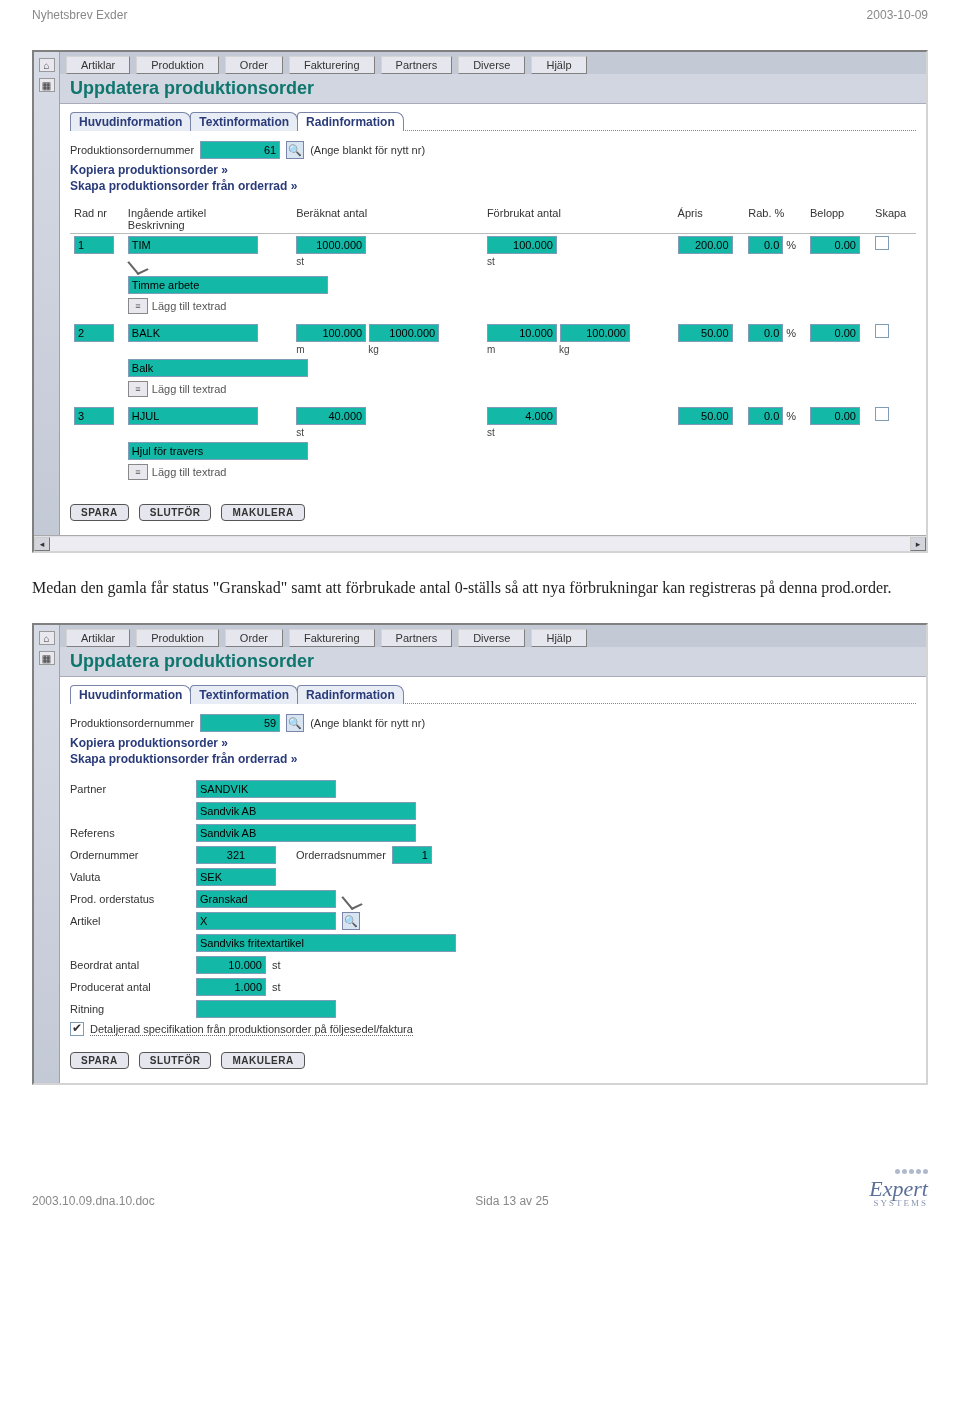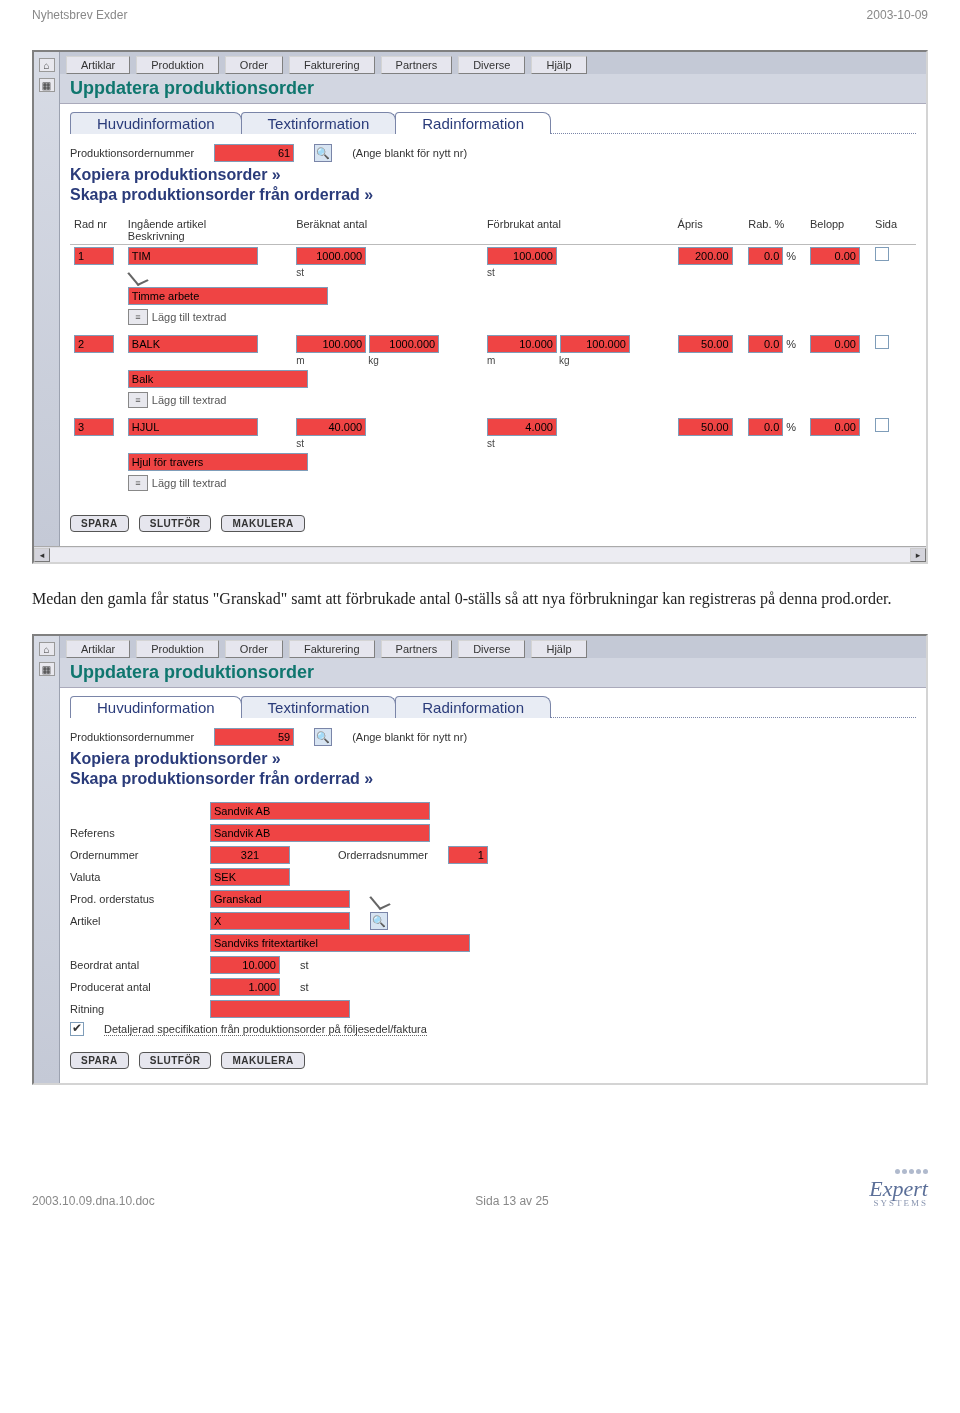--- a/index.html
+++ b/index.html
@@ -62,50 +62,50 @@
     color: #0f766e;
     padding: 4px 10px;
     border-bottom: 1px solid #aab;
     font-family: Tahoma, Arial, sans-serif;
   }
   .content { background: #fff; padding: 8px 10px 14px 10px; font-size: 11px; color: #333; }
   .tabs { display: flex; gap: 0; }
   .tab {
     border: 1px solid #7a85a8;
     border-bottom: none;
-    padding: 2px 26px;
-    font-size: 15px;
-    font-weight: normal;
+    padding: 2px 8px;
+    font-size: 12px;
+    font-weight: bold;
     color: #2a3b7a;
     background: #e8ecf4;
     border-top-left-radius: 4px;
     border-top-right-radius: 8px;
     margin-right: -1px;
   }
   .tab.active { background: #fff; }
   .tab-underline { border-bottom: 1px dotted #7a85a8; margin-top: -1px; margin-bottom: 10px; }
-  .form-row { display: flex; align-items: center; gap: 20px; margin: 4px 0; font-size: 11px; }
+  .form-row { display: flex; align-items: center; gap: 6px; margin: 4px 0; font-size: 11px; }
   .form-row label { min-width: 120px; color: #333; }
   input.txt, input.num {
     border: 1px solid #7f9db9;
-    background: #ef4444;
+    background: #14b8a6;
     font-size: 11px;
     padding: 1px 3px;
     height: 18px;
   }
   input.num { text-align: right; }
   .lookup {
     width: 18px; height: 18px;
     border: 1px solid #7a85a8;
     background: #d7e4f2;
     display: inline-flex; align-items: center; justify-content: center;
     font-size: 11px;
     color: #2a4a8a;
   }
-  .link-bold { color: #2a3b7a; font-weight: bold; font-size: 16px; display: block; margin: 2px 0; text-decoration: none; }
+  .link-bold { color: #2a3b7a; font-weight: bold; font-size: 12px; display: block; margin: 2px 0; text-decoration: none; }
   .tbl { width: 100%; border-collapse: collapse; margin-top: 12px; }
   .tbl th, .tbl td {
     font-size: 11px;
     padding: 2px 4px;
     text-align: left;
     vertical-align: top;
   }
   .tbl th { font-weight: normal; color: #333; border-bottom: 1px solid #bbb; }
   .unit-row td { padding-top: 0; font-size: 10px; color: #444; }
   .desc-row td { padding-top: 2px; }
@@ -225,21 +225,21 @@
               <th style="width:48px">Rad nr</th>
               <th style="width:150px">
                 <span>Ingående artikel</span><br>
                 <span>Beskrivning</span>
               </th>
               <th style="width:170px">Beräknat antal</th>
               <th style="width:170px">Förbrukat antal</th>
               <th style="width:60px">Ápris</th>
               <th style="width:55px">Rab. %</th>
               <th style="width:55px">Belopp</th>
-              <th style="width:40px">Sida</th>
+              <th style="width:40px">Skapa</th>
             </tr>
           </thead>
           <tbody id="tb1">
               <tr>
                 <td><input class="txt" style="width: 40px;" value="1"></td>
                 <td><input class="txt" style="width: 130px;" value="TIM"></td>
                 <td><input class="num" style="width: 70px;" value="1000.000"></td>
                 <td><input class="num" style="width: 70px;" value="100.000"></td>
                 <td><input class="num" style="width: 55px;" value="200.00"></td>
                 <td><input class="num" style="width: 35px;" value="0.0"> %</td>
@@ -381,20 +381,24 @@
           <span class="lookup">🔍</span>
           <span>(Ange blankt för nytt nr)</span>
         </div>
 
         <a class="link-bold">Kopiera produktionsorder »</a>
         <a class="link-bold">Skapa produktionsorder från orderrad »</a>
 
         <div style="height:8px"></div>
 
         <div class="form-row">
+          <label>Partner</label>
+          <input class="txt" style="width: 140px;" value="SANDVIK">
+        </div>
+        <div class="form-row">
           <label></label>
           <input class="txt" style="width: 220px;" value="Sandvik AB">
         </div>
         <div class="form-row">
           <label>Referens</label>
           <input class="txt" style="width: 220px;" value="Sandvik AB">
         </div>
         <div class="form-row">
           <label>Ordernummer</label>
           <input class="num" style="width: 80px; text-align: center;" value="321">

